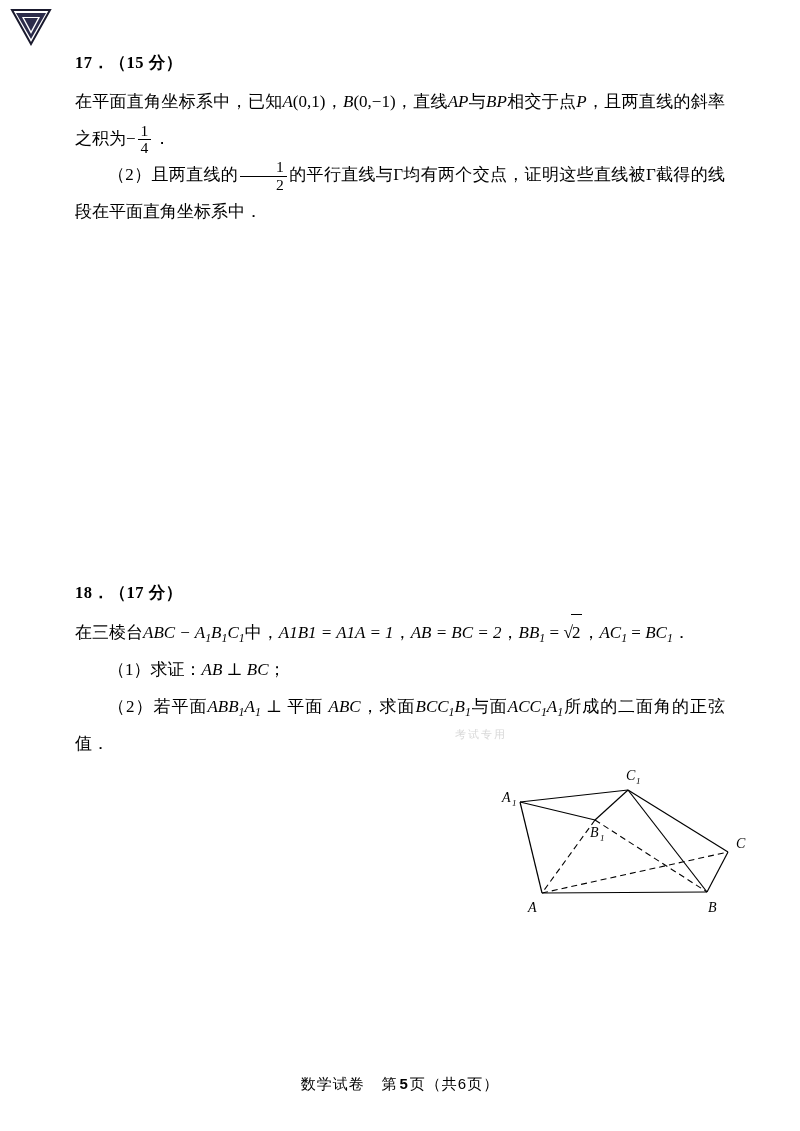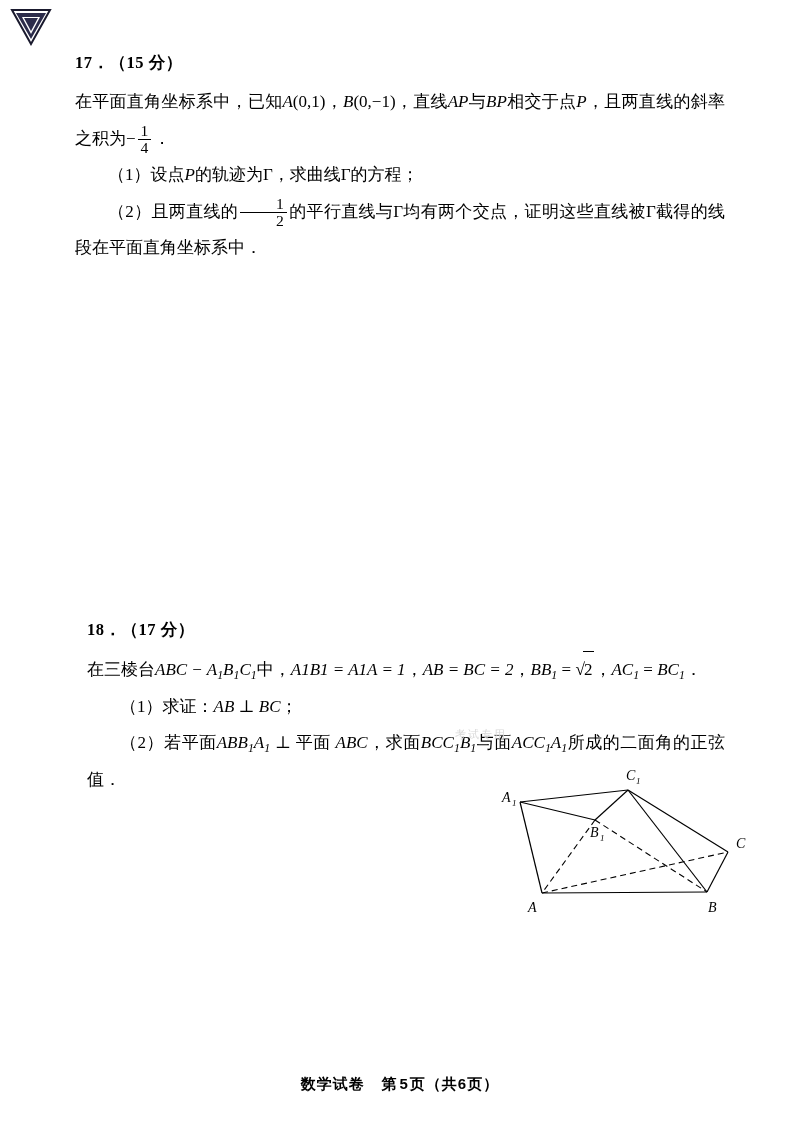--- a/index.html
+++ b/index.html
@@ -84,40 +84,39 @@
     border-top: 1px solid #000;
     padding: 0 2px 0 1px;
     display: inline-block;
     margin-left: -2px;
   }
   .gap-block {
     height: 352px;
   }
   .q18 {
     margin-top: 0;
-    margin-left: 12px;
   }
   .fig-wrap {
     position: absolute;
     left: 500px;
     top: 760px;
     width: 260px;
     height: 170px;
   }
   .footer {
     position: absolute;
     left: 0;
     top: 1075px;
     width: 800px;
     text-align: center;
     font-size: 15px;
     font-family: "Liberation Sans", sans-serif;
   }
   .footer .fbold {
-    font-weight: bold;
+    font-weight: normal;
     letter-spacing: 1px;
   }
   .footer .fnum {
     font-weight: bold;
     padding: 0 2px;
   }
   .watermark {
     position: absolute;
     left: 455px;
     top: 727px;
@@ -143,23 +142,20 @@
 
     <div>
       <div class="qhead">
         <span>17</span><span>．</span><span>（15 分）</span>
       </div>
 
       <div class="para">
         <span>在平面直角坐标系中，已知</span><span class="it">A</span><span>(0,1)</span><span>，</span><span class="it">B</span><span>(0,−1)</span><span>，直线</span><span class="it">AP</span><span>与</span><span class="it">BP</span><span>相交于点</span><span class="it">P</span><span>，且两直线的</span><span>斜率之积为</span><span>−</span><span class="frac"><span class="num">1</span><span class="den">4</span></span><span>．</span>
       </div>
 
-      <div class="para indent">
-        <span>（1）</span><span>设点</span><span class="it">P</span><span>的轨迹为Γ，求曲线Γ的方程；</span>
-      </div>
 
       <div class="para indent">
         <span>（2）</span><span>且两直线的</span><span class="frac"><span class="num">1</span><span class="den">2</span></span><span>的平行直线与Γ均有两个交点，证明这些直线被Γ截得的线段</span><span>在平面直角坐标系中．</span>
       </div>
     </div>
 
     <div class="gap-block"></div>
 
     <div class="q18">
       <div class="qhead">

